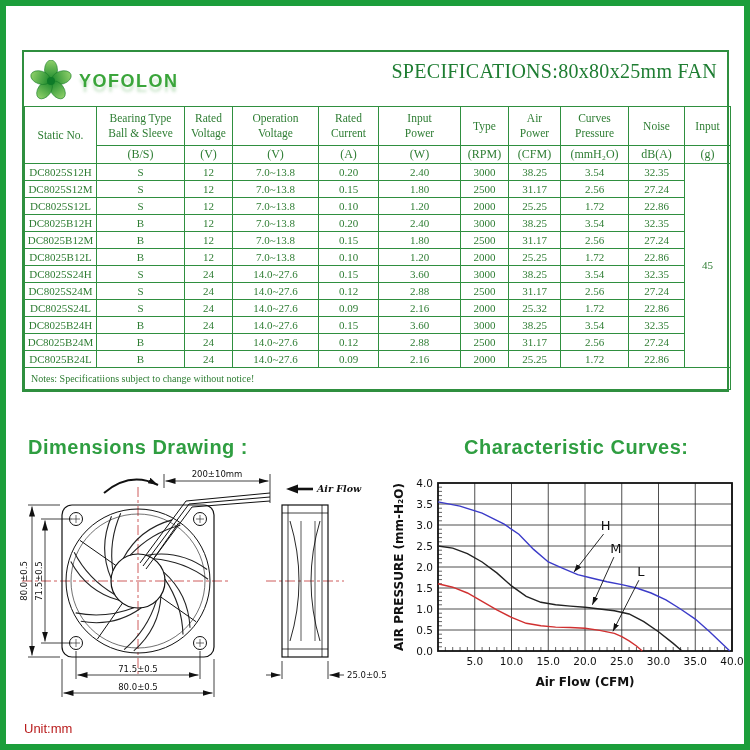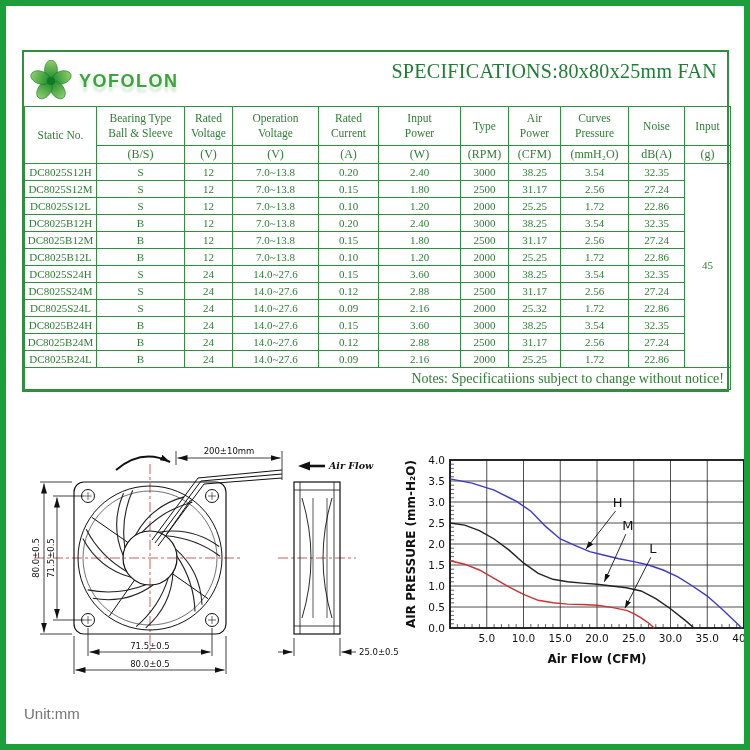--- a/index.html
+++ b/index.html
@@ -13,37 +13,37 @@
   .bar{display:flex;justify-content:space-between;align-items:flex-start;height:46px;padding:8px 10px 0 6px}
   .brand{display:flex;align-items:center;gap:7px}
   .brand-name{font-family:"Liberation Sans",sans-serif;font-weight:bold;font-size:18px;color:#3aa53a;
     letter-spacing:1.5px;text-shadow:0 5px 3px rgba(90,175,90,.30)}
   .title{font-size:20px;color:#1e7d32;letter-spacing:.3px}
   table{border-collapse:collapse;width:100%;table-layout:fixed;color:#2e7d33}
   th,td{border:1px solid #2f8f3f;text-align:center;padding:0;font-weight:normal;overflow:hidden}
   thead tr.h1 th{font-size:11.5px;line-height:1.3;white-space:pre-line;height:38px}
   thead tr.h2 th{height:17px;font-size:12px}
   tbody td{font-size:11px;height:16px;line-height:15px}
-  tfoot td{font-size:14px;text-align:right;padding:2px 6px;height:17px}
+  tfoot td{font-size:10px;text-align:left;padding:2px 6px;height:17px}
   
   .section-row{display:flex;margin-top:44px}
   .section-row .h-left{flex:0 0 410px;padding-left:22px}
   .section-row .h-right{padding-left:26px}
   h2{font-family:"Liberation Sans",sans-serif;font-size:20px;color:#2f9e41;margin:0;font-weight:bold;letter-spacing:.5px}
   
   .bottom{display:flex;margin-top:4px}
-  .draw-wrap{width:384px;padding-left:20px}
+  .draw-wrap{width:384px;padding-left:8px}
   .chart-wrap{width:356px;padding-top:6px}
   .dimtxt text{font:8.5px "DejaVu Sans",sans-serif;fill:#111}
   .dimtxt text.af{font:italic bold 9.5px "DejaVu Serif",serif}
   .tick{font:10.5px "DejaVu Sans",sans-serif;fill:#111}
   .axis{font:bold 12px "DejaVu Sans",sans-serif;fill:#111}
   .clabel{font:13px "DejaVu Sans",sans-serif;fill:#111}
-  .unit-label{position:absolute;left:18px;bottom:22px;font-family:"Liberation Sans",sans-serif;
-    font-size:15px;color:#737373}
+  .unit-label{position:absolute;left:18px;bottom:8px;font-family:"Liberation Sans",sans-serif;
+    font-size:13px;color:#b91c1c}
 </style>
 </head>
 <body>
 
 <div class="table-wrap">
   <div class="bar">
     <div class="brand">
       <svg width="42" height="42" viewBox="-22 -22 44 44">
         <defs>
           <linearGradient id="pg" x1="0" y1="0" x2="0" y2="1">
@@ -261,20 +261,26 @@
       </tbody>
     <tfoot>
       <tr>
           <td colspan="11">Notes: Specificatiions subject to change without notice!</td>
         </tr>
     </tfoot>
   </table>
 </div>
 
 <div class="section-row">
+  <div class="h-left">
+      <h2>Dimensions Drawing :</h2>
+    </div>
+  <div class="h-right">
+      <h2>Characteristic Curves:</h2>
+    </div>
 </div>
 
 <div class="bottom">
 
   <div class="draw-wrap">
     <svg width="378" height="262" viewBox="0 0 378 262">
       <defs>
         <marker id="dimA" markerUnits="userSpaceOnUse" markerWidth="11" markerHeight="8" viewBox="0 0 11 8" refX="10" refY="4" orient="auto">
           <path d="M0,1 L10,4 L0,7 z" fill="#111"></path>
         </marker>

